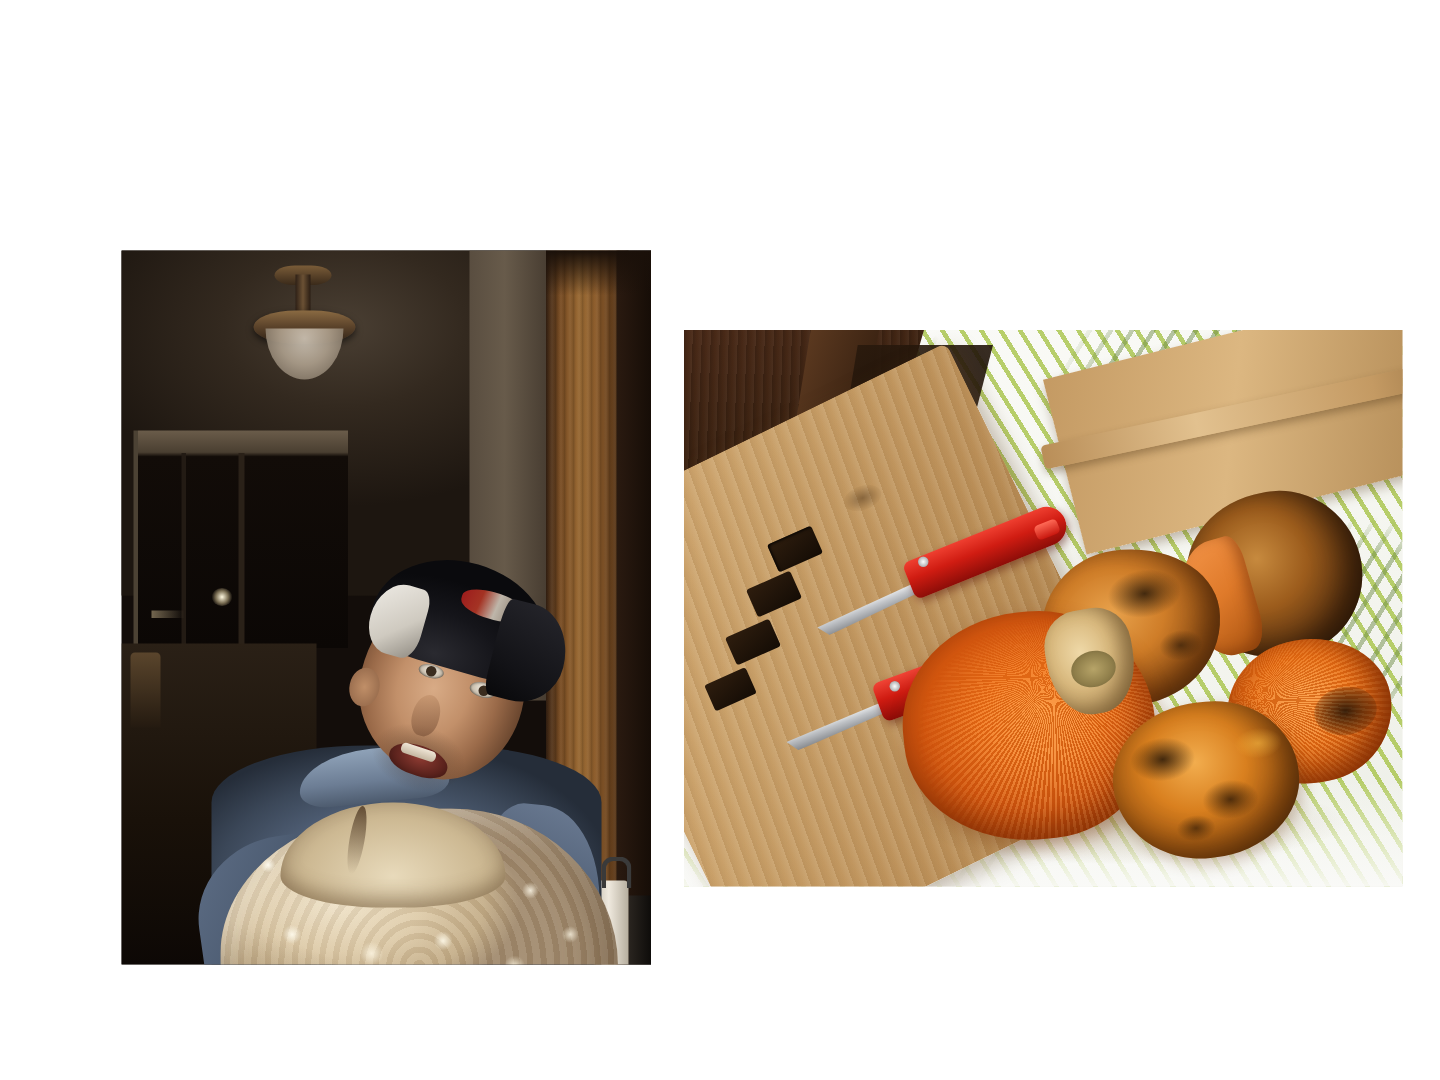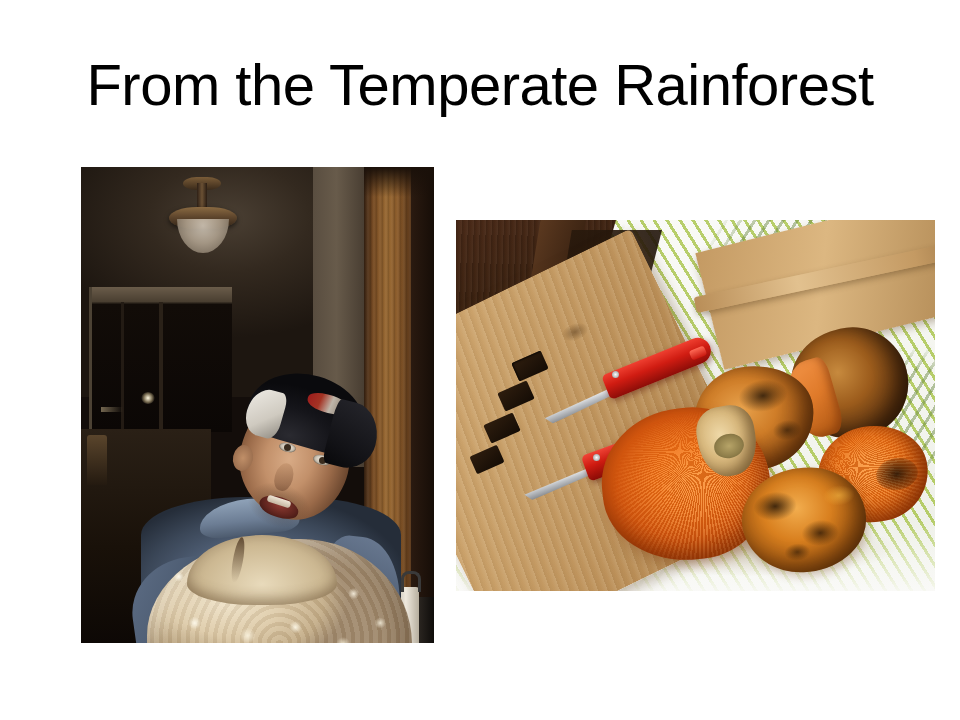--- a/index.html
+++ b/index.html
@@ -619,21 +619,20 @@
     left: 150px; top: 300px; width: 290px; height: 56px;
     border-radius: 50%;
     background: radial-gradient(ellipse, rgba(120,90,40,0.30) 0%, rgba(120,90,40,0) 72%);
   }
 </style>
 </head>
 <body>
 
 <div class="slide">
 
-  <div class="slide-title">From the Temperate Rainforest</div>
 
   <div class="photo photo-left">
 
     <div class="layer l-wall"></div>
     <div class="layer l-wall-right"></div>
 
     <div class="layer l-window-frame"></div>
     <div class="layer l-window-mullion-v"></div>
     <div class="layer l-window-mullion-v2"></div>
     <div class="layer l-window-glow"></div>

